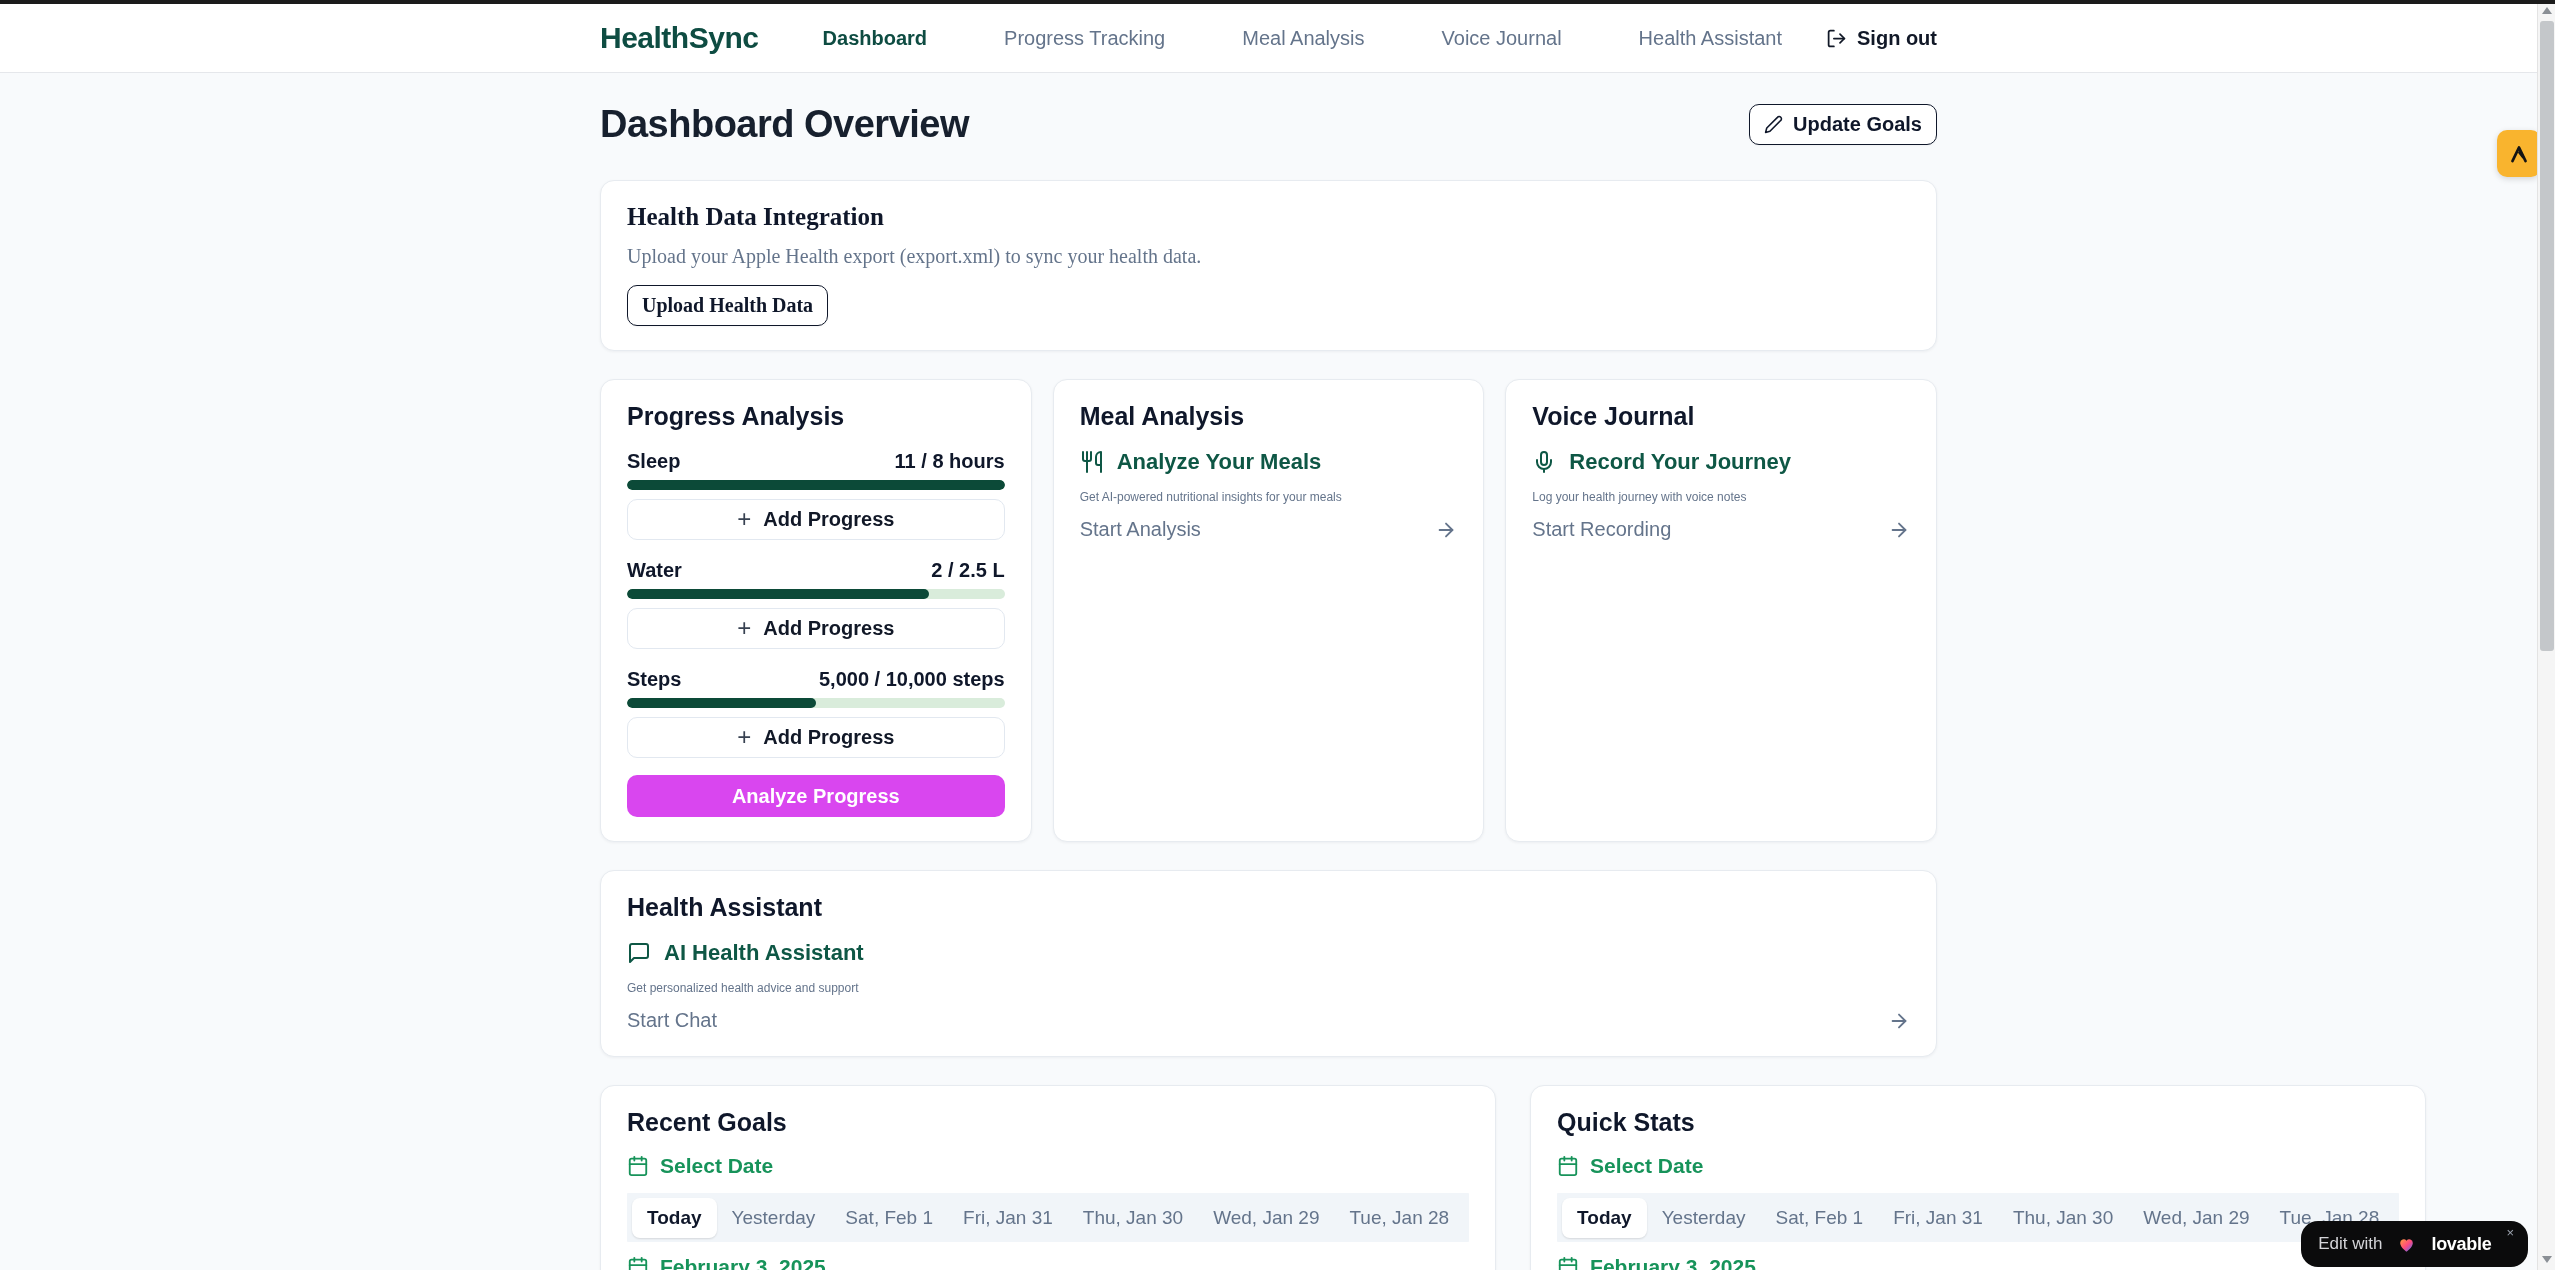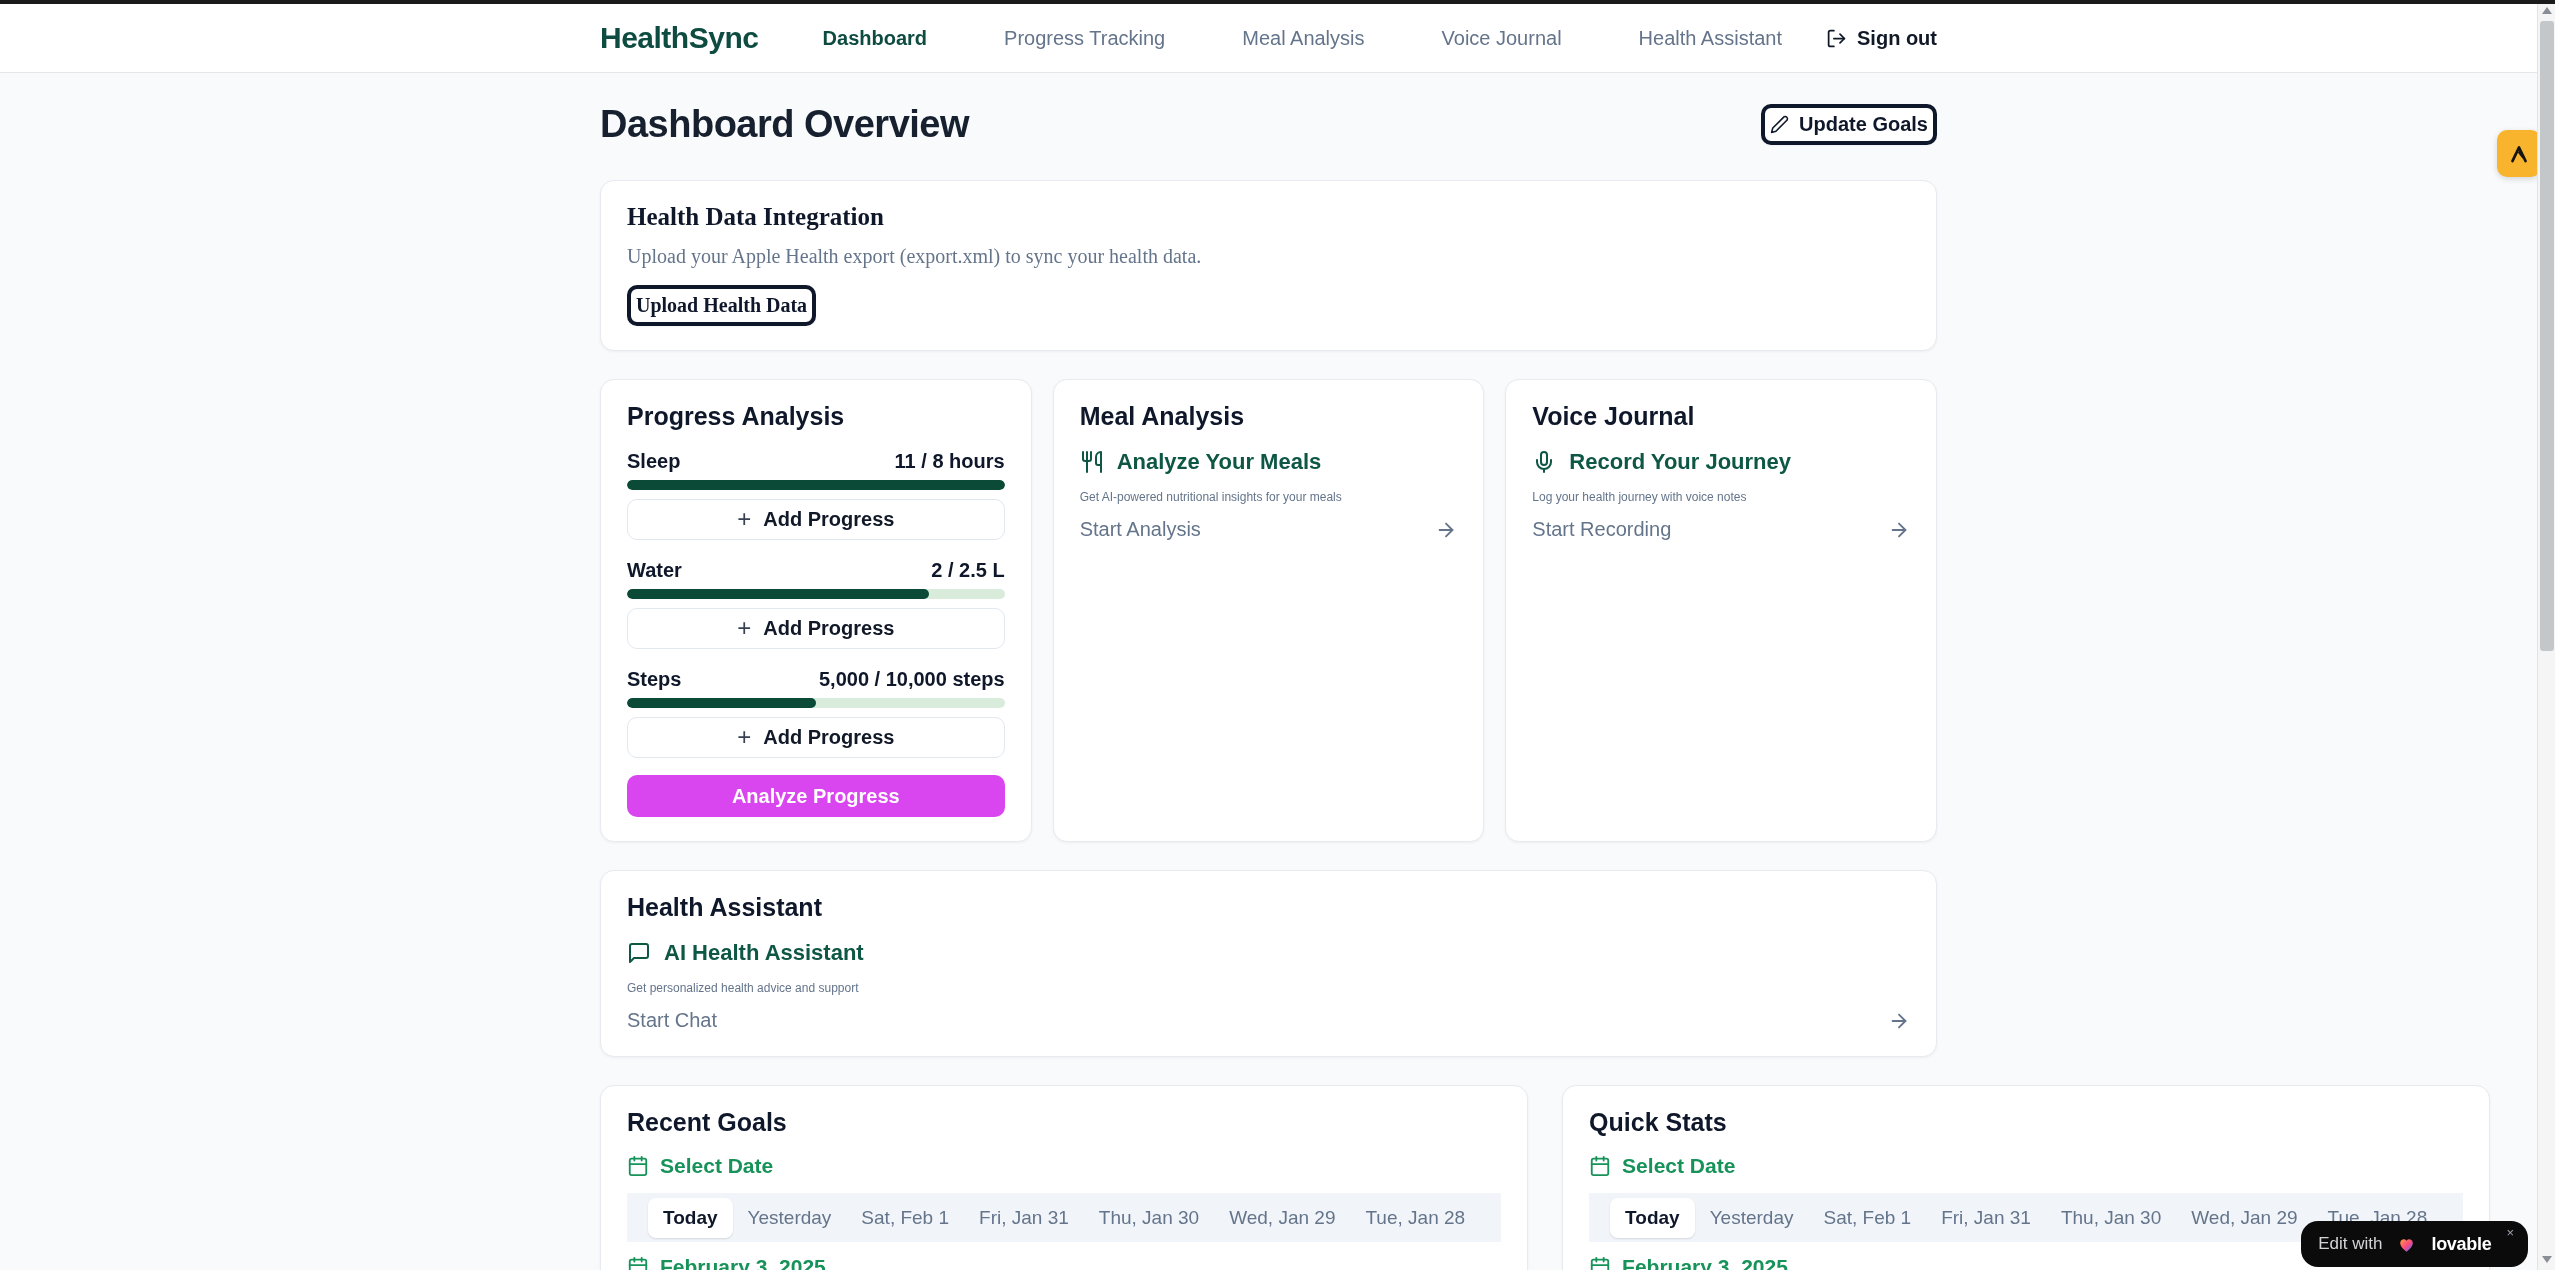--- a/index.html
+++ b/index.html
@@ -22,22 +22,22 @@
   .signout { display: flex; align-items: center; gap: 10px; margin-left: 6px; background: none; border: none; font-family: inherit; font-size: 20px; font-weight: 600; color: #111827; cursor: pointer; }
   .icon { display: inline-flex; flex: none; }
 
   
   .page { width: 2537px; }
   main { width: 1337px; margin: 0 auto; padding-top: 30px; }
   .title-row { display: flex; align-items: center; justify-content: space-between; margin-bottom: 34px; }
   h1 { font-size: 38px; font-weight: 800; color: #17202e; letter-spacing: -0.5px; }
 
   .btn-outline {
-    display: inline-flex; align-items: center; gap: 10px; height: 41px; padding: 0 5px;
-    background: #fff; border: 4px solid #0f172a; border-radius: 10px;
+    display: inline-flex; align-items: center; gap: 10px; height: 41px; padding: 0 14px;
+    background: #fff; border: 1px solid #0f172a; border-radius: 10px;
     font-family: inherit; font-size: 20px; font-weight: 600; color: #0f172a; cursor: pointer;
     box-shadow: 0 1px 2px rgba(0,0,0,.04);
   }
 
   .card {
     background: #fff; border: 1px solid #e7ebf0; border-radius: 14px;
     box-shadow: 0 1px 3px rgba(15,23,42,.05); padding: 22px 26px 24px;
   }
   .card h2 { font-size: 25px; font-weight: 600; color: #0f172a; }
 
@@ -67,21 +67,21 @@
     background: #d946ef; color: #fff; font-family: inherit; font-size: 20px; font-weight: 700; cursor: pointer;
   }
 
   
   .feature-link { display: flex; align-items: center; gap: 13px; margin-top: 18px; color: #0e5745; font-size: 22px; font-weight: 600; cursor: pointer; }
   .feature-desc { font-size: 12px; color: #64748b; margin-top: 15px; }
   .feature-action { display: flex; align-items: center; justify-content: space-between; margin-top: 14px; font-size: 20px; color: #64748b; cursor: pointer; }
 
   
   .date-row { display: flex; align-items: center; gap: 11px; margin-top: 17px; color: #17935a; font-size: 21px; font-weight: 600; cursor: pointer; }
-  .tabs { display: flex; align-items: center; justify-content: space-between; background: #f1f5f9; border-radius: 1px; padding: 4px 21px; height: 49px; margin-top: 15px; }
+  .tabs { display: flex; align-items: center; justify-content: space-between; background: #f1f5f9; border-radius: 1px; padding: 4px 5px; height: 49px; margin-top: 15px; }
   .tab { font-size: 19px; font-weight: 500; color: #64748b; padding: 9px 15px; border-radius: 8px; cursor: pointer; white-space: nowrap; }
   .tab.active { background: #fff; color: #0f172a; font-weight: 600; box-shadow: 0 1px 2px rgba(0,0,0,.12); }
   .selected-date { margin-top: 13px; }
 
   
   .scrollbar { position: fixed; top: 0; right: 0; width: 18px; height: 1270px; background: #f5f5f5; border-left: 1px solid #e3e3e3; z-index: 50; }
   .sb-thumb { position: absolute; top: 21px; left: 2px; width: 14px; height: 630px; background: #c4c7ca; border-radius: 3px; }
   .sb-arrow { position: absolute; left: 4px; width: 0; height: 0; border-left: 5px solid transparent; border-right: 5px solid transparent; }
   .sb-up { top: 7px; border-bottom: 7px solid #8a8f95; }
   .sb-down { bottom: 7px; border-top: 7px solid #8a8f95; }

